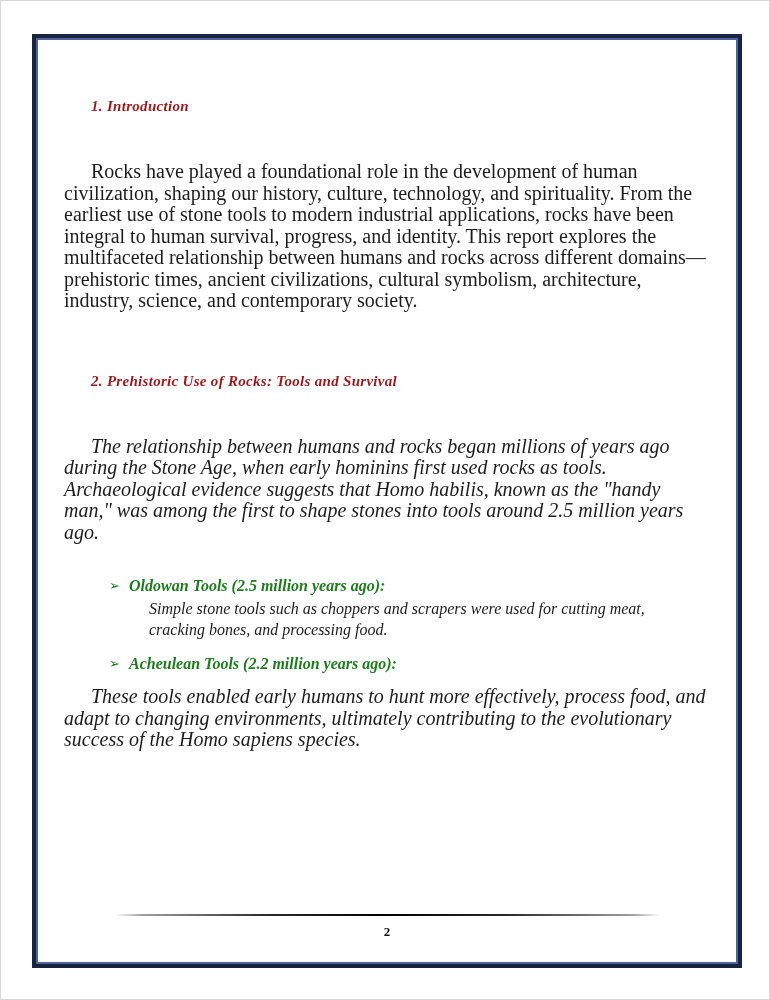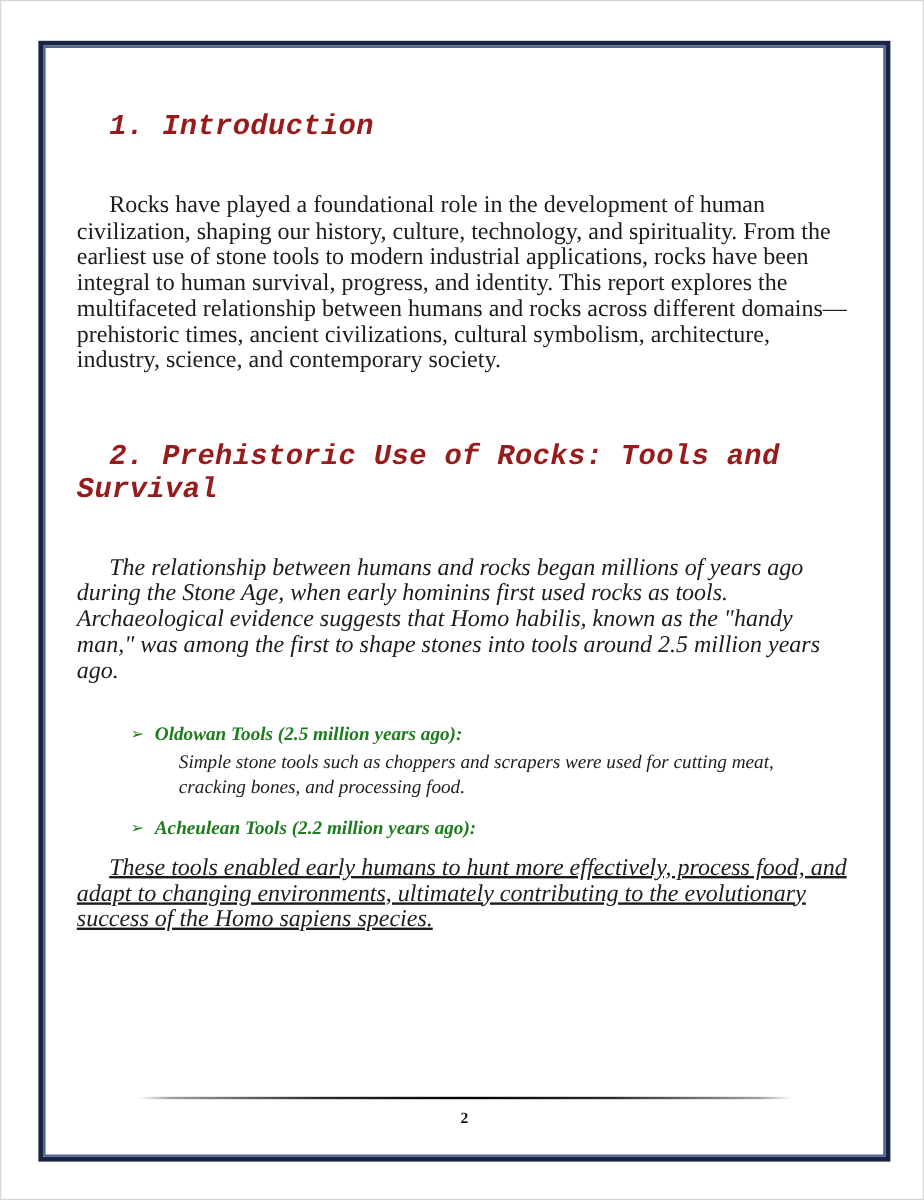--- a/index.html
+++ b/index.html
@@ -23,42 +23,42 @@
     height: 934px;
     box-sizing: border-box;
     border: 4px solid var(--border-navy, #182440);
     box-shadow: inset 0 0 0 2px var(--border-highlight, #50669a);
     padding: 0 28px;
     background: #ffffff;
   }
 
   .section-heading {
     margin: 0;
-    font-family: Liberation Mono, monospace;
+    font-family: Liberation Serif, serif;
     font-style: italic;
     font-weight: bold;
-    font-size: 24px;
+    font-size: 15px;
     line-height: 27px;
     letter-spacing: 0.3px;
     color: var(--heading-red, #971b1b);
     text-indent: 27px;
   }
   .h-intro { margin-top: 55px; }
   .h-prehistoric { margin-top: 56px; }
 
   .para {
     margin: 0;
     font-size: 20px;
     line-height: 21.5px;
     color: #1c1c1c;
     text-indent: 27px;
   }
   .p-intro { margin-top: 41px; }
   .p-stone-age { margin-top: 41px; font-style: italic; }
-  .p-closing { font-style: italic; text-decoration: underline; }
+  .p-closing { font-style: italic; }
 
   .bullet-list {
     margin: 32px 0 0 0;
     padding: 0;
     list-style: none;
   }
   .bullet-item {
     display: flex;
     align-items: flex-start;
     margin-bottom: 12px;

